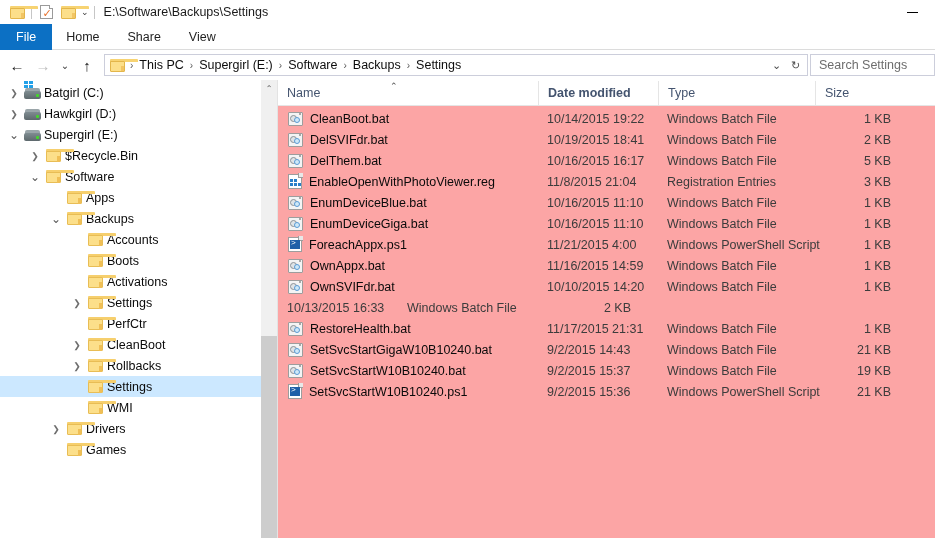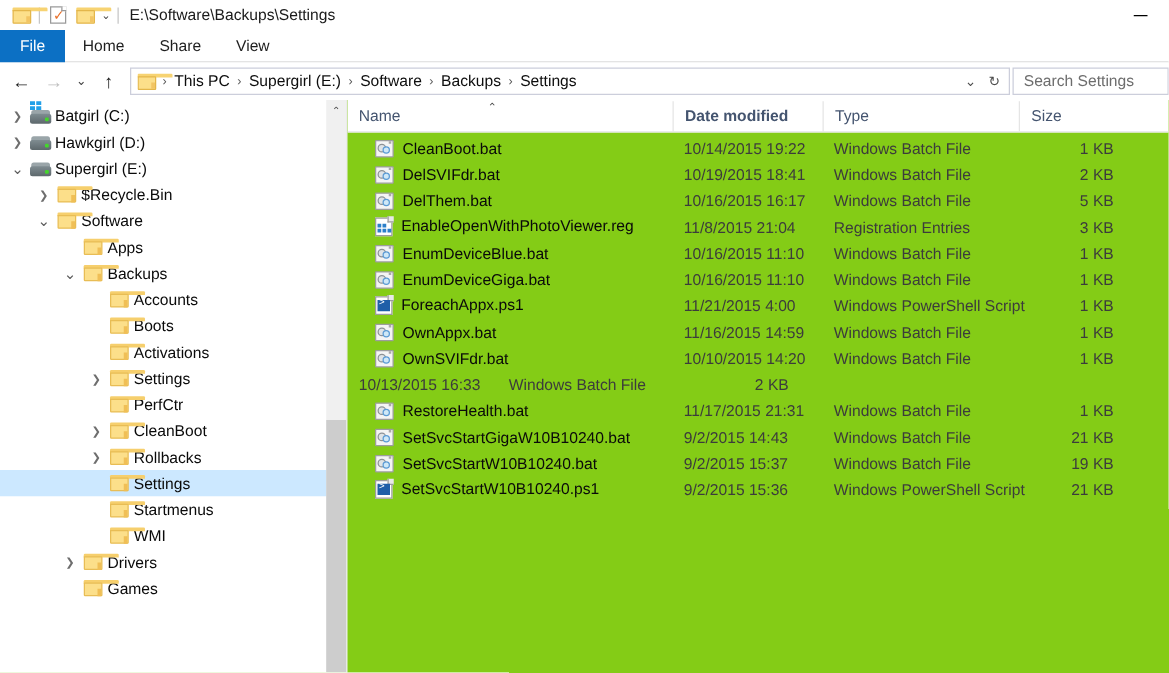--- a/index.html
+++ b/index.html
@@ -187,21 +187,21 @@
   }
   .sb-up {
     height:17px; width:16px; display:flex; align-items:center; justify-content:center;
     font-size:8px; color:#4a4a4a;
   }
   .sb-thumb {
     position:absolute; left:0; width:16px; background:#cdcdcd;
   }
 
   
-  .filepane { flex:1; position:relative; background:#84cc16; overflow:hidden; }
+  .filepane { flex:1; position:relative; background:#fca5a5; overflow:hidden; }
   .colhdr {
     height: 26px; display:flex; align-items:flex-end;
     border-bottom: 1px solid #e5e5e5;
     position:relative; background:#fff;
   }
   .col {
     font-size: 12.5px; color:#44546f;
     height: 24px; display:flex; align-items:center;
     padding-left: 9px; position:relative;
   }
@@ -212,21 +212,21 @@
   .col.size { width: 90px; }
   .sort-ind {
     position:absolute; top:1px; left:112px;
     font-size:9px; color:#4a4a4a; line-height:1;
   }
   .rows { padding-top: 2px; }
   .frow {
     height: 21px; display:flex; align-items:center;
     font-size: 12.5px; color:#0a0a0a; white-space:nowrap;
   }
-  .fname { width: 260px; display:flex; padding-left: 22px; }
+  .fname { width: 260px; display:flex; align-items:center; padding-left: 10px; }
   .fname .lbl { padding-left: 7px; }
   .fdate { width: 120px; color:#3c3c3c; padding-left: 9px; }
   .ftype { width: 157px; color:#3c3c3c; padding-left: 9px; }
   .fsize { width: 90px; color:#3c3c3c; text-align:right; padding-right: 14px; }
 
   
   .ic-bat { position:relative; width:15px; height:14px; }
   .ic-bat .frame {
     position:absolute; inset:0; background:#f4f4f4;
     border:1px solid #9d9d9d; border-radius:1px;
@@ -551,32 +551,20 @@
           <div class="trow">
             <div style="width: 69px; min-width: 69px;"></div>
             <div class="chev"></div>
             <div class="ticon">
               <span class="tfolder">
                 <span class="tab"></span>
                 <span class="body"></span>
                 <span class="spine"></span>
               </span>
             </div>
-            <div class="tlabel">Startmenus</div>
-          </div>
-          <div class="trow">
-            <div style="width: 69px; min-width: 69px;"></div>
-            <div class="chev"></div>
-            <div class="ticon">
-              <span class="tfolder">
-                <span class="tab"></span>
-                <span class="body"></span>
-                <span class="spine"></span>
-              </span>
-            </div>
             <div class="tlabel">WMI</div>
           </div>
           <div class="trow">
             <div style="width: 48px; min-width: 48px;"></div>
             <div class="chev">❯</div>
             <div class="ticon">
               <span class="tfolder">
                 <span class="tab"></span>
                 <span class="body"></span>
                 <span class="spine"></span>

